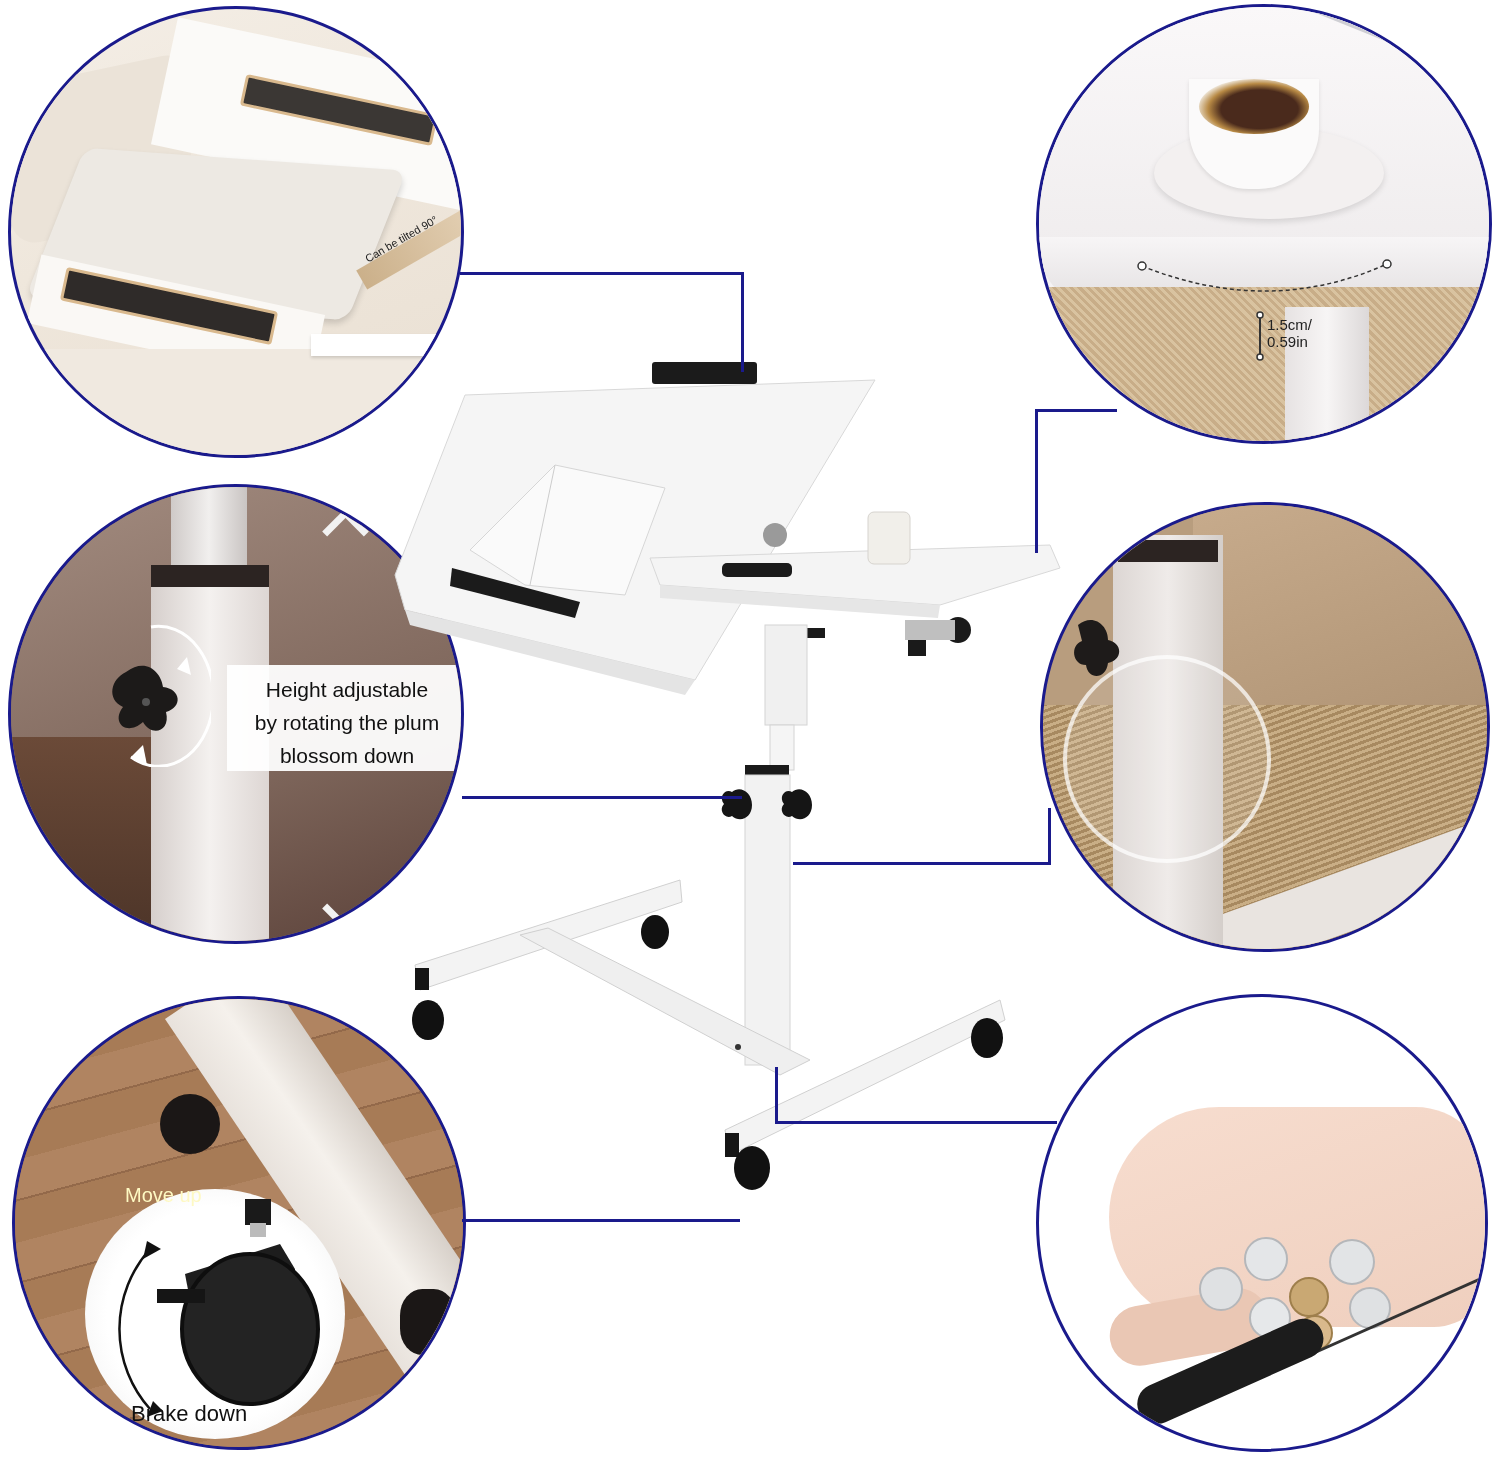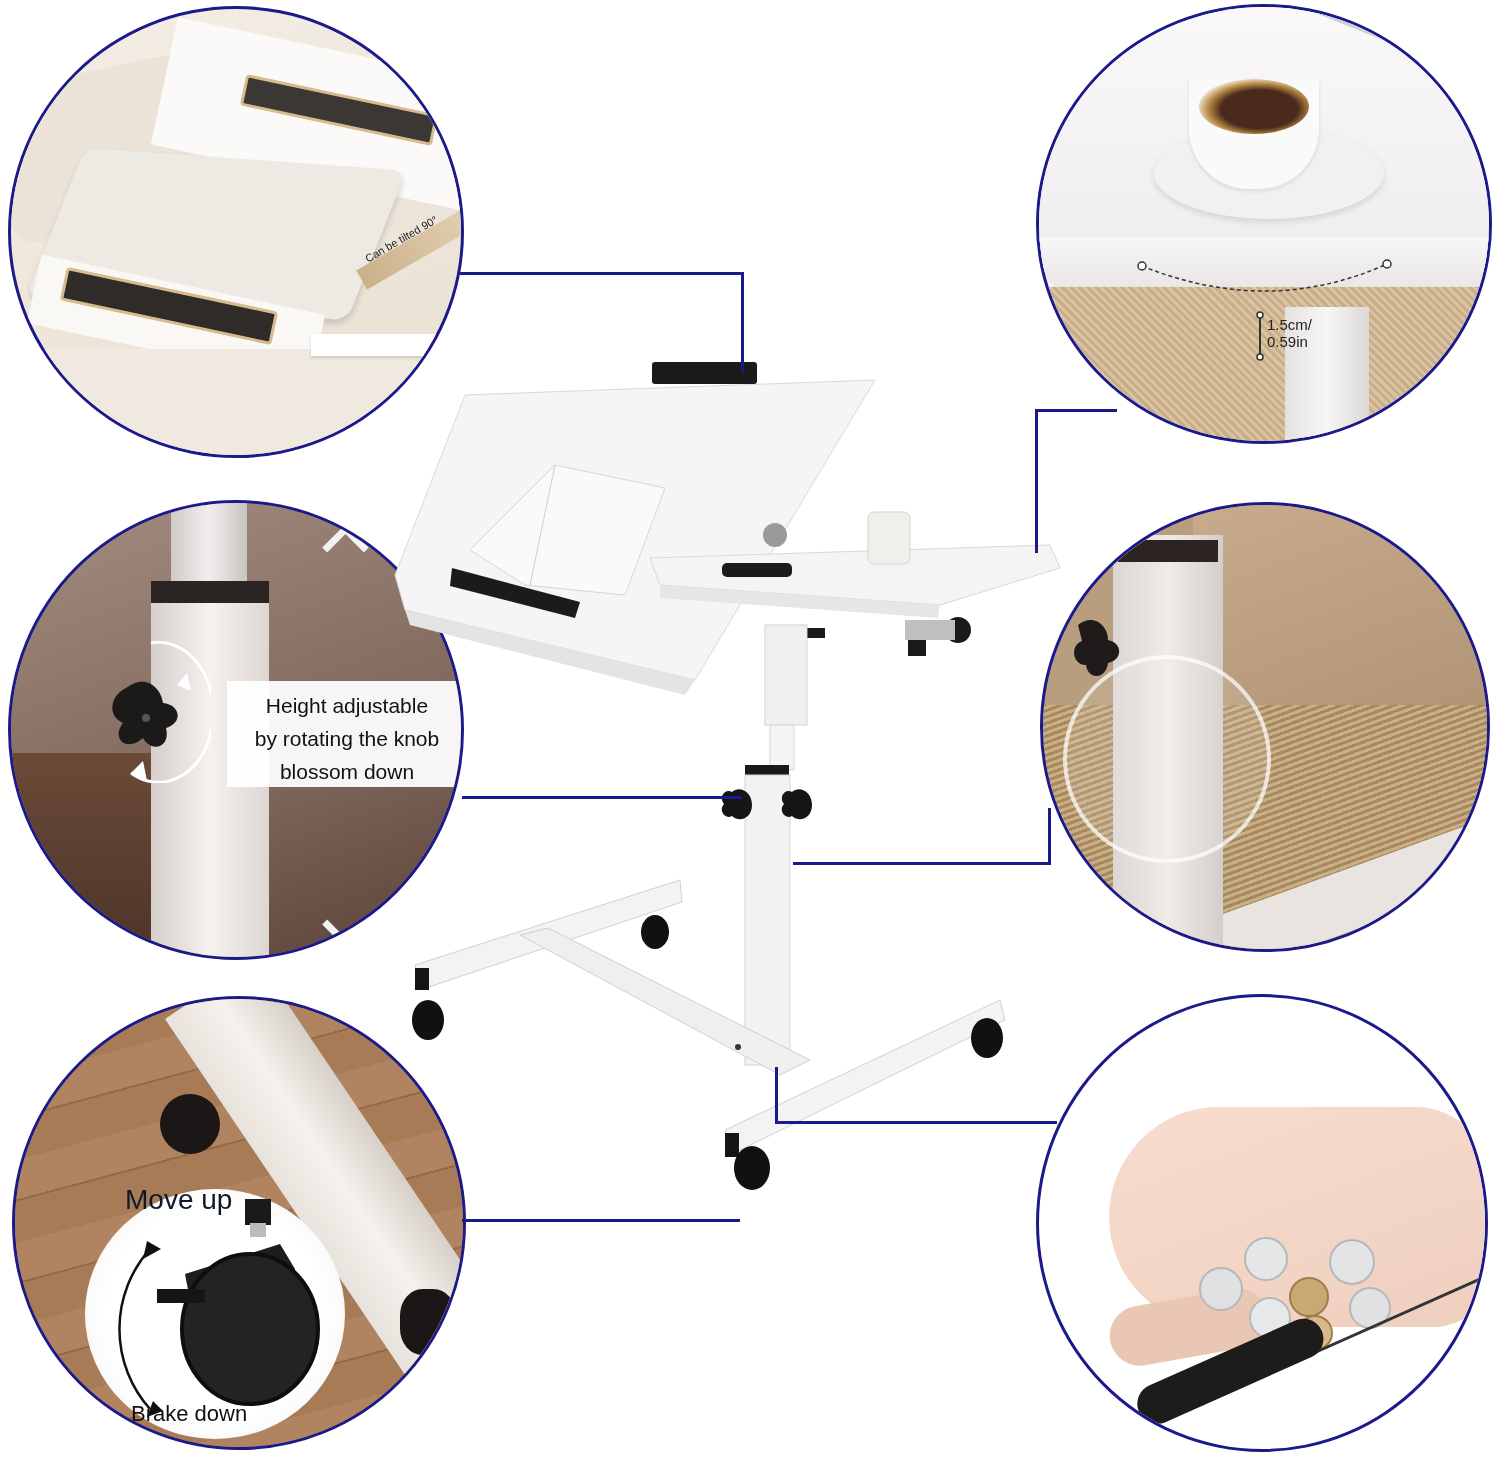--- a/index.html
+++ b/index.html
@@ -53,40 +53,40 @@
     <line x1="221" y1="308" x2="221" y2="350" stroke="#333" stroke-width="2"></line>
     <circle cx="221" cy="308" r="3" fill="#fff" stroke="#333" stroke-width="1.5"></circle>
     <circle cx="221" cy="350" r="3" fill="#fff" stroke="#333" stroke-width="1.5"></circle>
   </svg>
   <div class="abs" style="left:228px;top:309px;font-size:15px;line-height:17px;color:#222;">
     <span class="txt">1.5cm/</span>
     <span class="txt">0.59in</span>
   </div>
 </div>
 
-<div class="circle" style="left:8px;top:500px;width:456px;height:460px;background:#8a7266;">
+<div class="circle" style="left:8px;top:484px;width:456px;height:460px;background:#8a7266;">
   <div class="abs" style="left:0;top:0;width:456px;height:460px;background:linear-gradient(160deg,#a38c80 0%,#7e665b 60%,#5a4038 100%);"></div>
   <div class="abs" style="left:0;top:250px;width:200px;height:210px;background:linear-gradient(180deg,#6b4a38,#4c3428);"></div>
   <div class="abs" style="left:160px;top:0;width:76px;height:90px;background:linear-gradient(90deg,#cfcac8,#f1efee,#c9c4c2);"></div>
   <div class="abs" style="left:140px;top:78px;width:118px;height:28px;background:#2c2422;"></div>
   <div class="abs" style="left:140px;top:100px;width:118px;height:360px;background:linear-gradient(90deg,#d6cfcc 0%,#f4f1ef 50%,#ddd6d3 100%);"></div>
 
   <svg class="abs" style="left:80px;top:130px;" width="120" height="150">
     <path d="M60 10 A 55 70 0 1 1 40 140" fill="none" stroke="#fff" stroke-width="3"></path>
     <polygon points="86,52 96,40 100,58" fill="#fff"></polygon>
     <polygon points="40,140 52,128 56,148" fill="#fff"></polygon>
     <path d="M35 55 C 55 40, 70 55, 72 70 C 90 72, 92 90, 75 95 C 80 115, 60 120, 52 105 C 35 120, 20 105, 32 90 C 15 82, 20 62, 35 55 Z" fill="#1c1a19"></path>
     <circle cx="55" cy="85" r="4" fill="#555"></circle>
   </svg>
 
   <div class="abs" style="left:318px;top:28px;width:26px;height:26px;border-left:7px solid #f2f2f2;border-top:7px solid #f2f2f2;transform:rotate(45deg);"></div>
   <div class="abs" style="left:318px;top:405px;width:26px;height:26px;border-left:7px solid #f2f2f2;border-bottom:7px solid #f2f2f2;transform:rotate(-45deg);"></div>
   <div class="label-box" style="left:216px;top:178px;width:240px;height:106px;padding-top:8px;font-size:21px;line-height:33px;">
     <span class="txt">Height adjustable</span>
-    <span class="txt">by rotating the knob</span>
+    <span class="txt">by rotating the plum</span>
     <span class="txt">blossom down</span>
   </div>
 </div>
 
 <div class="circle" style="left:1040px;top:502px;width:450px;height:450px;background:#b89d7e;">
   <div class="abs" style="left:150px;top:0;width:310px;height:300px;background:linear-gradient(160deg,#c7ab8c,#a98d6e);"></div>
   <div class="abs" style="left:0;top:200px;width:450px;height:250px;background:repeating-linear-gradient(-20deg,#c9ae86 0 3px,#a78960 3px 6px);"></div>
   <div class="abs" style="left:170px;top:360px;width:300px;height:60px;background:#e9e4e0;transform:rotate(-20deg);"></div>
   <div class="abs" style="left:70px;top:30px;width:110px;height:420px;background:linear-gradient(90deg,#dcd6d3,#efebe9,#d4ceca);"></div>
   <div class="abs" style="left:75px;top:35px;width:100px;height:22px;background:#2c2422;"></div>
@@ -105,21 +105,21 @@
   <svg class="abs" style="left:80px;top:180px;" width="260" height="260">
     <path d="M55 70 A 120 120 0 0 0 55 230" fill="none" stroke="#111" stroke-width="2.5"></path>
     <polygon points="52,62 66,70 48,80" fill="#111"></polygon>
     <polygon points="52,238 68,232 58,222" fill="#111"></polygon>
     <rect x="150" y="20" width="26" height="26" fill="#1a1a1a"></rect>
     <rect x="155" y="44" width="16" height="14" fill="#bbb"></rect>
     <path d="M90 95 L 185 65 L 200 90 L 200 190 L 110 200 Z" fill="#1d1d1d"></path>
     <ellipse cx="155" cy="150" rx="68" ry="75" fill="#232323" stroke="#0e0e0e" stroke-width="4"></ellipse>
     <rect x="62" y="110" width="48" height="14" fill="#151515"></rect>
   </svg>
-  <span class="abs" style="left:110px;top:185px;font-size:28px;color:#0f172a;text-align:right;">Move up</span>
+  <span class="abs" style="left:110px;top:185px;font-size:20px;color:#fef9c3;text-align:right;">Move up</span>
   <span class="abs" style="left:116px;top:402px;font-size:22px;color:#111;">Brake down</span>
 </div>
 
 <div class="circle" style="left:1036px;top:994px;width:452px;height:458px;background:#ffffff;">
   <div class="abs" style="left:70px;top:110px;width:380px;height:220px;border-radius:120px 80px 60px 120px;background:linear-gradient(160deg,#f7ddcf,#efcfbe);"></div>
   <div class="abs" style="left:70px;top:300px;width:160px;height:60px;border-radius:30px;background:#eac7b4;transform:rotate(-10deg);"></div>
   <div class="abs" style="left:150px;top:230px;width:200px;height:130px;">
     <div class="abs" style="left:10px;top:40px;width:40px;height:40px;border-radius:50%;background:#dfe1e3;border:2px solid #b5b7ba;"></div>
     <div class="abs" style="left:55px;top:10px;width:40px;height:40px;border-radius:50%;background:#e4e6e8;border:2px solid #b5b7ba;"></div>
     <div class="abs" style="left:100px;top:50px;width:36px;height:36px;border-radius:50%;background:#c9a873;border:2px solid #9e7f4c;"></div>

